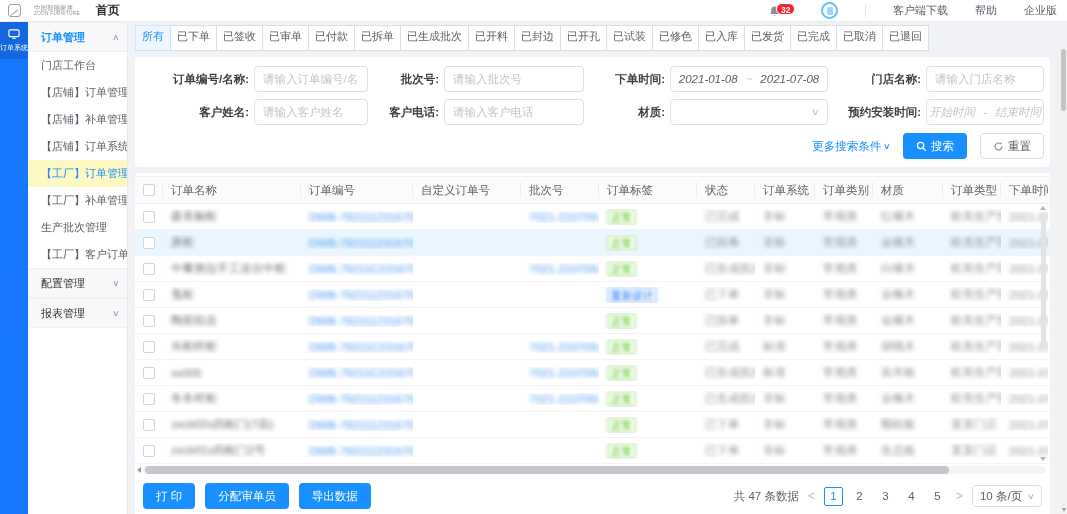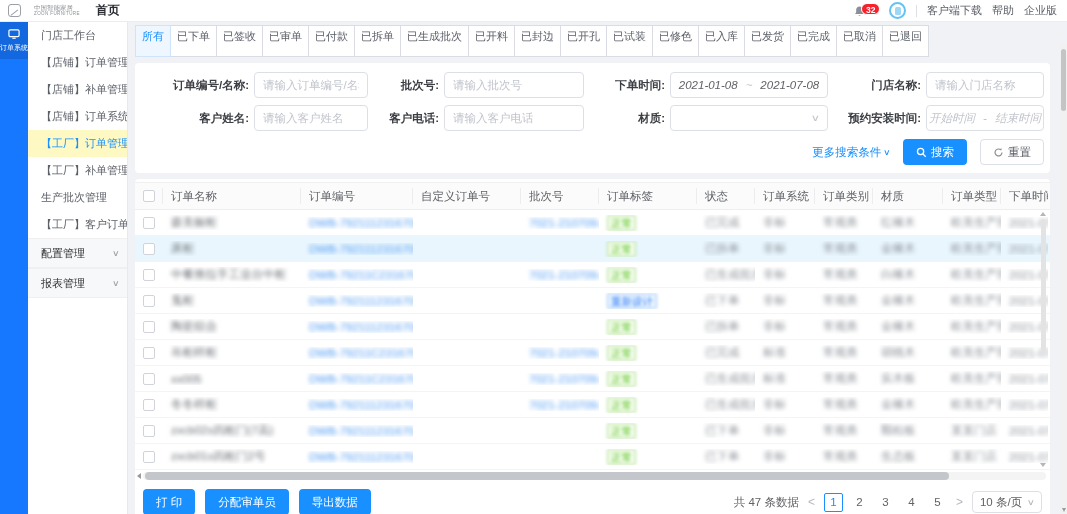--- a/index.html
+++ b/index.html
@@ -13,21 +13,21 @@
   .topbar { height:22px; background:#fff; display:flex; align-items:center;
     justify-content:space-between; padding:0 10px 0 8px; border-bottom:1px solid #ececec; }
   .topbar-left { display:flex; align-items:center; gap:13px; }
   .logo-mark { width:13px; height:13px; border:1.4px solid #9aa0a6; border-radius:3px; position:relative; }
   .logo-mark::after{ content:""; position:absolute; left:1px; top:7px; width:9px; height:1.4px;
     background:#9aa0a6; transform:rotate(-38deg); }
   .logo-text { display:flex; flex-direction:column; line-height:1.05; filter:blur(0.6px); color:#8a8f95; }
   .logo-line1 { font-size:6.5px; }
   .logo-line2 { font-size:4.5px; letter-spacing:.4px; }
   .page-title { font-size:12px; font-weight:bold; color:#2b2f33; margin-left:3px; }
-  .topbar-right { display:flex; align-items:center; gap:10px;text-align:center; }
+  .topbar-right { display:flex; align-items:center; gap:27px;text-align:center; }
   .bell-wrap { position:relative; width:26px; height:16px; }
   .bell-icon { position:absolute; left:0; top:2px; }
   .notice-badge { position:absolute; left:8px; top:0; background:#f5222d; color:#fff;
     font-size:8.5px; height:12px; line-height:12px; padding:0 4px; border-radius:7px;
     border:1px solid #fff; font-weight:bold; }
   .avatar { width:17px; height:17px; border-radius:50%; border:2px solid #67c1f1; background:#fff; position:relative; }
   .avatar::after { content:""; position:absolute; left:3.5px; top:2.5px; width:6px; height:8px;
     background:#9fd8f7; border-radius:1.5px; }
   .top-sep { width:1px; height:12px; background:#dcdfe6; }
   .top-link { color:#5a5e66; font-size:11px; cursor:pointer; }
@@ -50,21 +50,21 @@
   .side-group .chev { color:#9aa0a6; font-size:8px; transform:scaleX(1.3); }
   .side-item { height:27px; line-height:27px; padding-left:13px; font-size:11px; color:#5a5e66;
     cursor:pointer; white-space:nowrap; }
   .side-item.active { background:#fef9c3; color:#1890ff; }
 
   
   .main { flex:1; padding:3px 17px 0 7px; position:relative; overflow:hidden; }
 
   
   .tabs { display:flex; white-space:nowrap; margin-bottom:6px; }
-  .tab { height:32px; line-height:20px; padding:0 6px; background:#fff; border:1px solid #d9dde3;
+  .tab { height:26px; line-height:20px; padding:0 6px; background:#fff; border:1px solid #d9dde3;
     font-size:11px; color:#5a5e66; margin-right:-1px; cursor:pointer; }
   .tab.active { color:#1890ff; background:#eef6ff; position:relative; z-index:1; border-color:#cfe4fb; }
 
   
   .search-card { background:#fff; border-radius:4px; padding:9px 10px 8px; margin-bottom:6px; }
   .form-grid { display:grid; grid-template-columns:104px 114px 66px 140px 76px 158px 88px 118px;
     column-gap:5px; row-gap:7px; align-items:center; }
   .f-label { text-align:right; font-weight:bold; color:#3b3e43; font-size:11.5px; white-space:nowrap; }
   .f-input { height:26px; border:1px solid #dcdfe6; border-radius:4px; padding:0 8px; font-size:11.5px;
     color:#606266; width:100%; outline:none; font-family:inherit; background:#fff; }
@@ -172,20 +172,24 @@
     <div class="rail-item">
       <svg width="12" height="11" viewBox="0 0 14 13">
         <rect x="1" y="1" width="12" height="8" rx="1.5" fill="none" stroke="#fff" stroke-width="1.4"></rect>
         <rect x="5" y="10.2" width="4" height="1.4" fill="#fff"></rect>
       </svg>
       <span class="rail-label">订单系统</span>
     </div>
   </nav>
 
   <aside class="sidebar">
+      <div class="side-group active">
+        <span>订单管理</span>
+        <span class="chev">∧</span>
+      </div>
       <div class="side-item"><span>门店工作台</span></div>
       <div class="side-item"><span>【店铺】订单管理</span></div>
       <div class="side-item"><span>【店铺】补单管理</span></div>
       <div class="side-item"><span>【店铺】订单系统</span></div>
       <div class="side-item active"><span>【工厂】订单管理</span></div>
       <div class="side-item"><span>【工厂】补单管理</span></div>
       <div class="side-item"><span>生产批次管理</span></div>
       <div class="side-item"><span>【工厂】客户订单</span></div>
       <div class="side-group">
         <span>配置管理</span>

